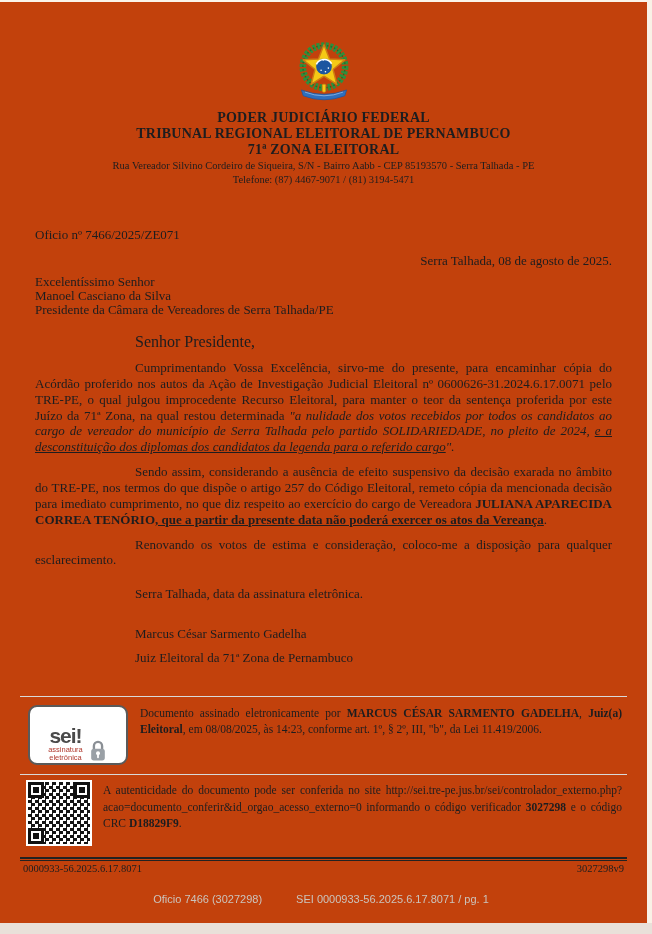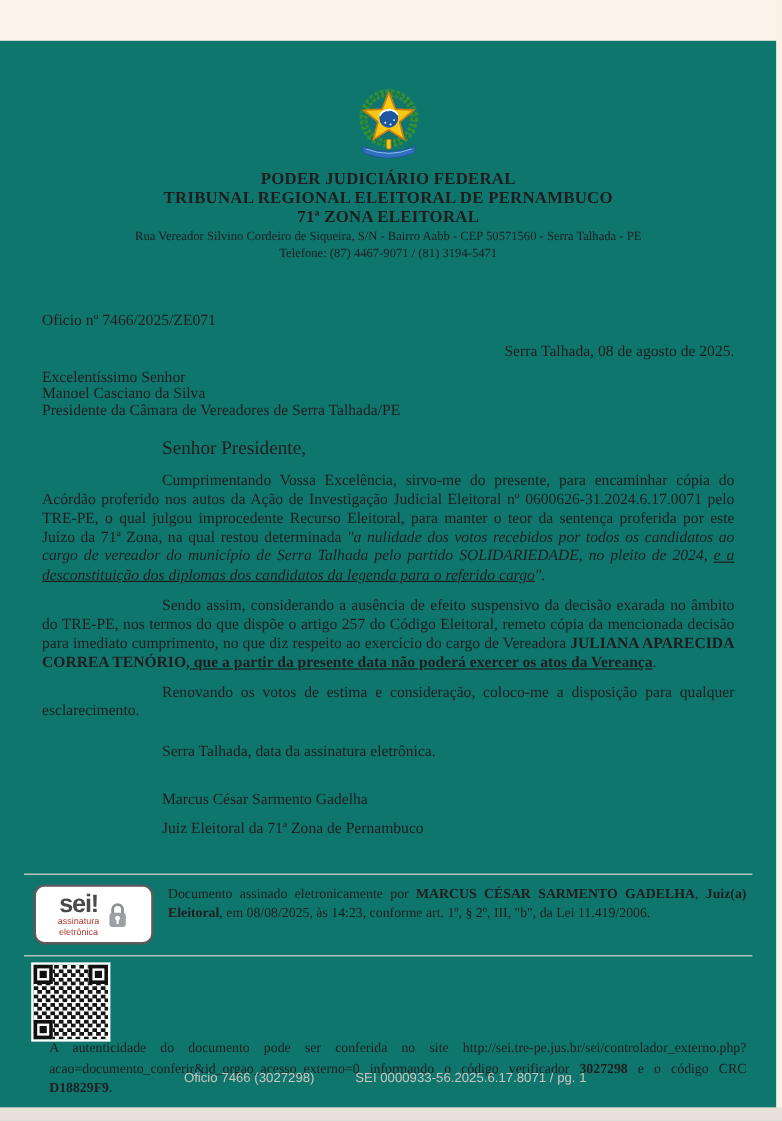--- a/index.html
+++ b/index.html
@@ -1,18 +1,18 @@
 <!DOCTYPE html>
 <html><head>
 <meta charset="utf-8">
 <style>
   * { margin:0; padding:0; box-sizing:border-box; }
   html,body { width:652px; height:934px; }
   body { position:relative; background:#fbf4ea; font-family:"Liberation Serif","DejaVu Serif",serif; color:#1d1d1f; }
-  .page { position:absolute; top:2px; left:0; right:5px; bottom:11px; background:#0f766e; overflow:hidden;margin-top:32px; }
+  .page { position:absolute; top:2px; left:0; right:5px; bottom:11px; background:#c2410c; overflow:hidden; }
   .edge-bottom { position:absolute; left:0; right:0; bottom:0; height:11px; background:#e9e0d9; }
   .edge-right { position:absolute; top:0; right:0; bottom:11px; width:5px; background:#f9f1e6; }
 
   .letter-content { height:692px; overflow:hidden; padding:34px 35px 0 35px; }
 
   .letterhead { text-align:center; }
   .crest { display:block; margin:0 auto 4px auto; }
   .org-line { font-weight:bold; font-size:14px; line-height:1.16; letter-spacing:.2px; }
   .addr-line { font-size:10.5px; line-height:1.34; }
 
@@ -27,28 +27,28 @@
   .i { font-style:italic; }
   .u { text-decoration:underline; }
 
   .closing-place { margin-top:18px; font-size:13px; text-indent:100px; }
   .signer-name { margin-top:24px; font-size:13px; text-indent:100px; }
   .signer-role { margin-top:8px; font-size:13px; text-indent:100px; }
 
   .sei-section { position:absolute; top:694px; left:20px; right:20px; }
   .hr-thin { border-top:1px solid #d9d9d9; height:0; }
   .sei-row { display:flex; align-items:flex-start; padding:8px 5px 0 8px; }
-  .sei-box { flex:0 0 auto; width:100px; height:50px; border:2px solid #5a5a5a; border-radius:9px;
-             display:flex; align-items:center; justify-content:center; gap:5px; background:#fff; }
+  .sei-box { flex:0 0 auto; width:100px; height:60px; border:2px solid #5a5a5a; border-radius:9px;
+             display:flex; align-items:flex-end; justify-content:center; gap:5px; background:#fff; }
   .sei-logo { text-align:center; line-height:1; }
   .sei-word { font-family:"Liberation Sans",sans-serif; font-weight:bold; font-size:21px; color:#4a4a4a; letter-spacing:-1px; }
   .sei-sub { font-family:"Liberation Sans",sans-serif; font-size:7.5px; color:#b03a2e; line-height:1.15; }
   .sei-text { margin-left:12px; font-size:11.5px; line-height:1.42; text-align:justify; }
   .sei-row2 { margin-top:9px; }
-  .qr-row { display:flex; align-items:flex-start; padding:7px 5px 0 8px;flex-direction:column; }
+  .qr-row { display:flex; align-items:flex-start; padding:7px 5px 0 8px; }
   .qr { flex:0 0 auto; position:relative; width:62px; height:62px; background:
         repeating-conic-gradient(#151515 0% 25%, #ffffff 0% 50%);
         background-size:7px 7px; outline:2px solid #fff; }
   .finder { position:absolute; width:16px; height:16px; border:3px solid #111; background:#fff; }
   .finder::after { content:""; position:absolute; inset:2px; background:#111; }
   .f-tl { top:0; left:0; } .f-tr { top:0; right:0; } .f-bl { bottom:0; left:0; }
   .qr-text { margin-left:13px; font-size:11.5px; line-height:1.45; text-align:justify; overflow-wrap:anywhere; }
   .double-rule { margin-top:13px; border-top:2.5px solid #222; border-bottom:1px solid #222; height:4px; }
   .num-row { margin-top:2px; display:flex; justify-content:space-between; font-size:10.5px; padding:0 3px; }
 
@@ -73,21 +73,21 @@
           <circle cx="52" cy="49" r="1.1" fill="#fff"></circle>
         <circle cx="56" cy="44" r="1.1" fill="#fff"></circle>
           <circle cx="49" cy="33" r="1.1" fill="#fff"></circle>
         <rect x="47.6" y="66" width="4.8" height="11" rx="1.5" fill="#f5c915" stroke="#cf7d12" stroke-width="1"></rect>
         <path d="M19 74 Q50 86 81 74 L78.5 82 Q50 93 21.5 82 Z" fill="#2f6fbd" stroke="#1c56a0" stroke-width="1"></path>
         <path d="M24 77 Q50 87 76 77" stroke="#9cc3ea" stroke-width="1" fill="none"></path>
       </svg>
       <div class="org-line">PODER JUDICIÁRIO FEDERAL</div>
       <div class="org-line">TRIBUNAL REGIONAL ELEITORAL DE PERNAMBUCO</div>
       <div class="org-line">71ª ZONA ELEITORAL</div>
-      <div class="addr-line">Rua Vereador Silvino Cordeiro de Siqueira, S/N - Bairro Aabb - CEP 50571560 - Serra Talhada - PE</div>
+      <div class="addr-line">Rua Vereador Silvino Cordeiro de Siqueira, S/N - Bairro Aabb - CEP 85193570 - Serra Talhada - PE</div>
       <div class="addr-line">Telefone: (87) 4467-9071 / (81) 3194-5471</div>
     </div>
 
     <div class="ref-line">Oficio nº 7466/2025/ZE071</div>
     <div class="date-line">Serra Talhada, 08 de agosto de 2025.</div>
 
     <div class="recipient">
       <div>Excelentíssimo Senhor</div>
       <div>Manoel Casciano da Silva</div>
       <div>Presidente da Câmara de Vereadores de Serra Talhada/PE</div>

